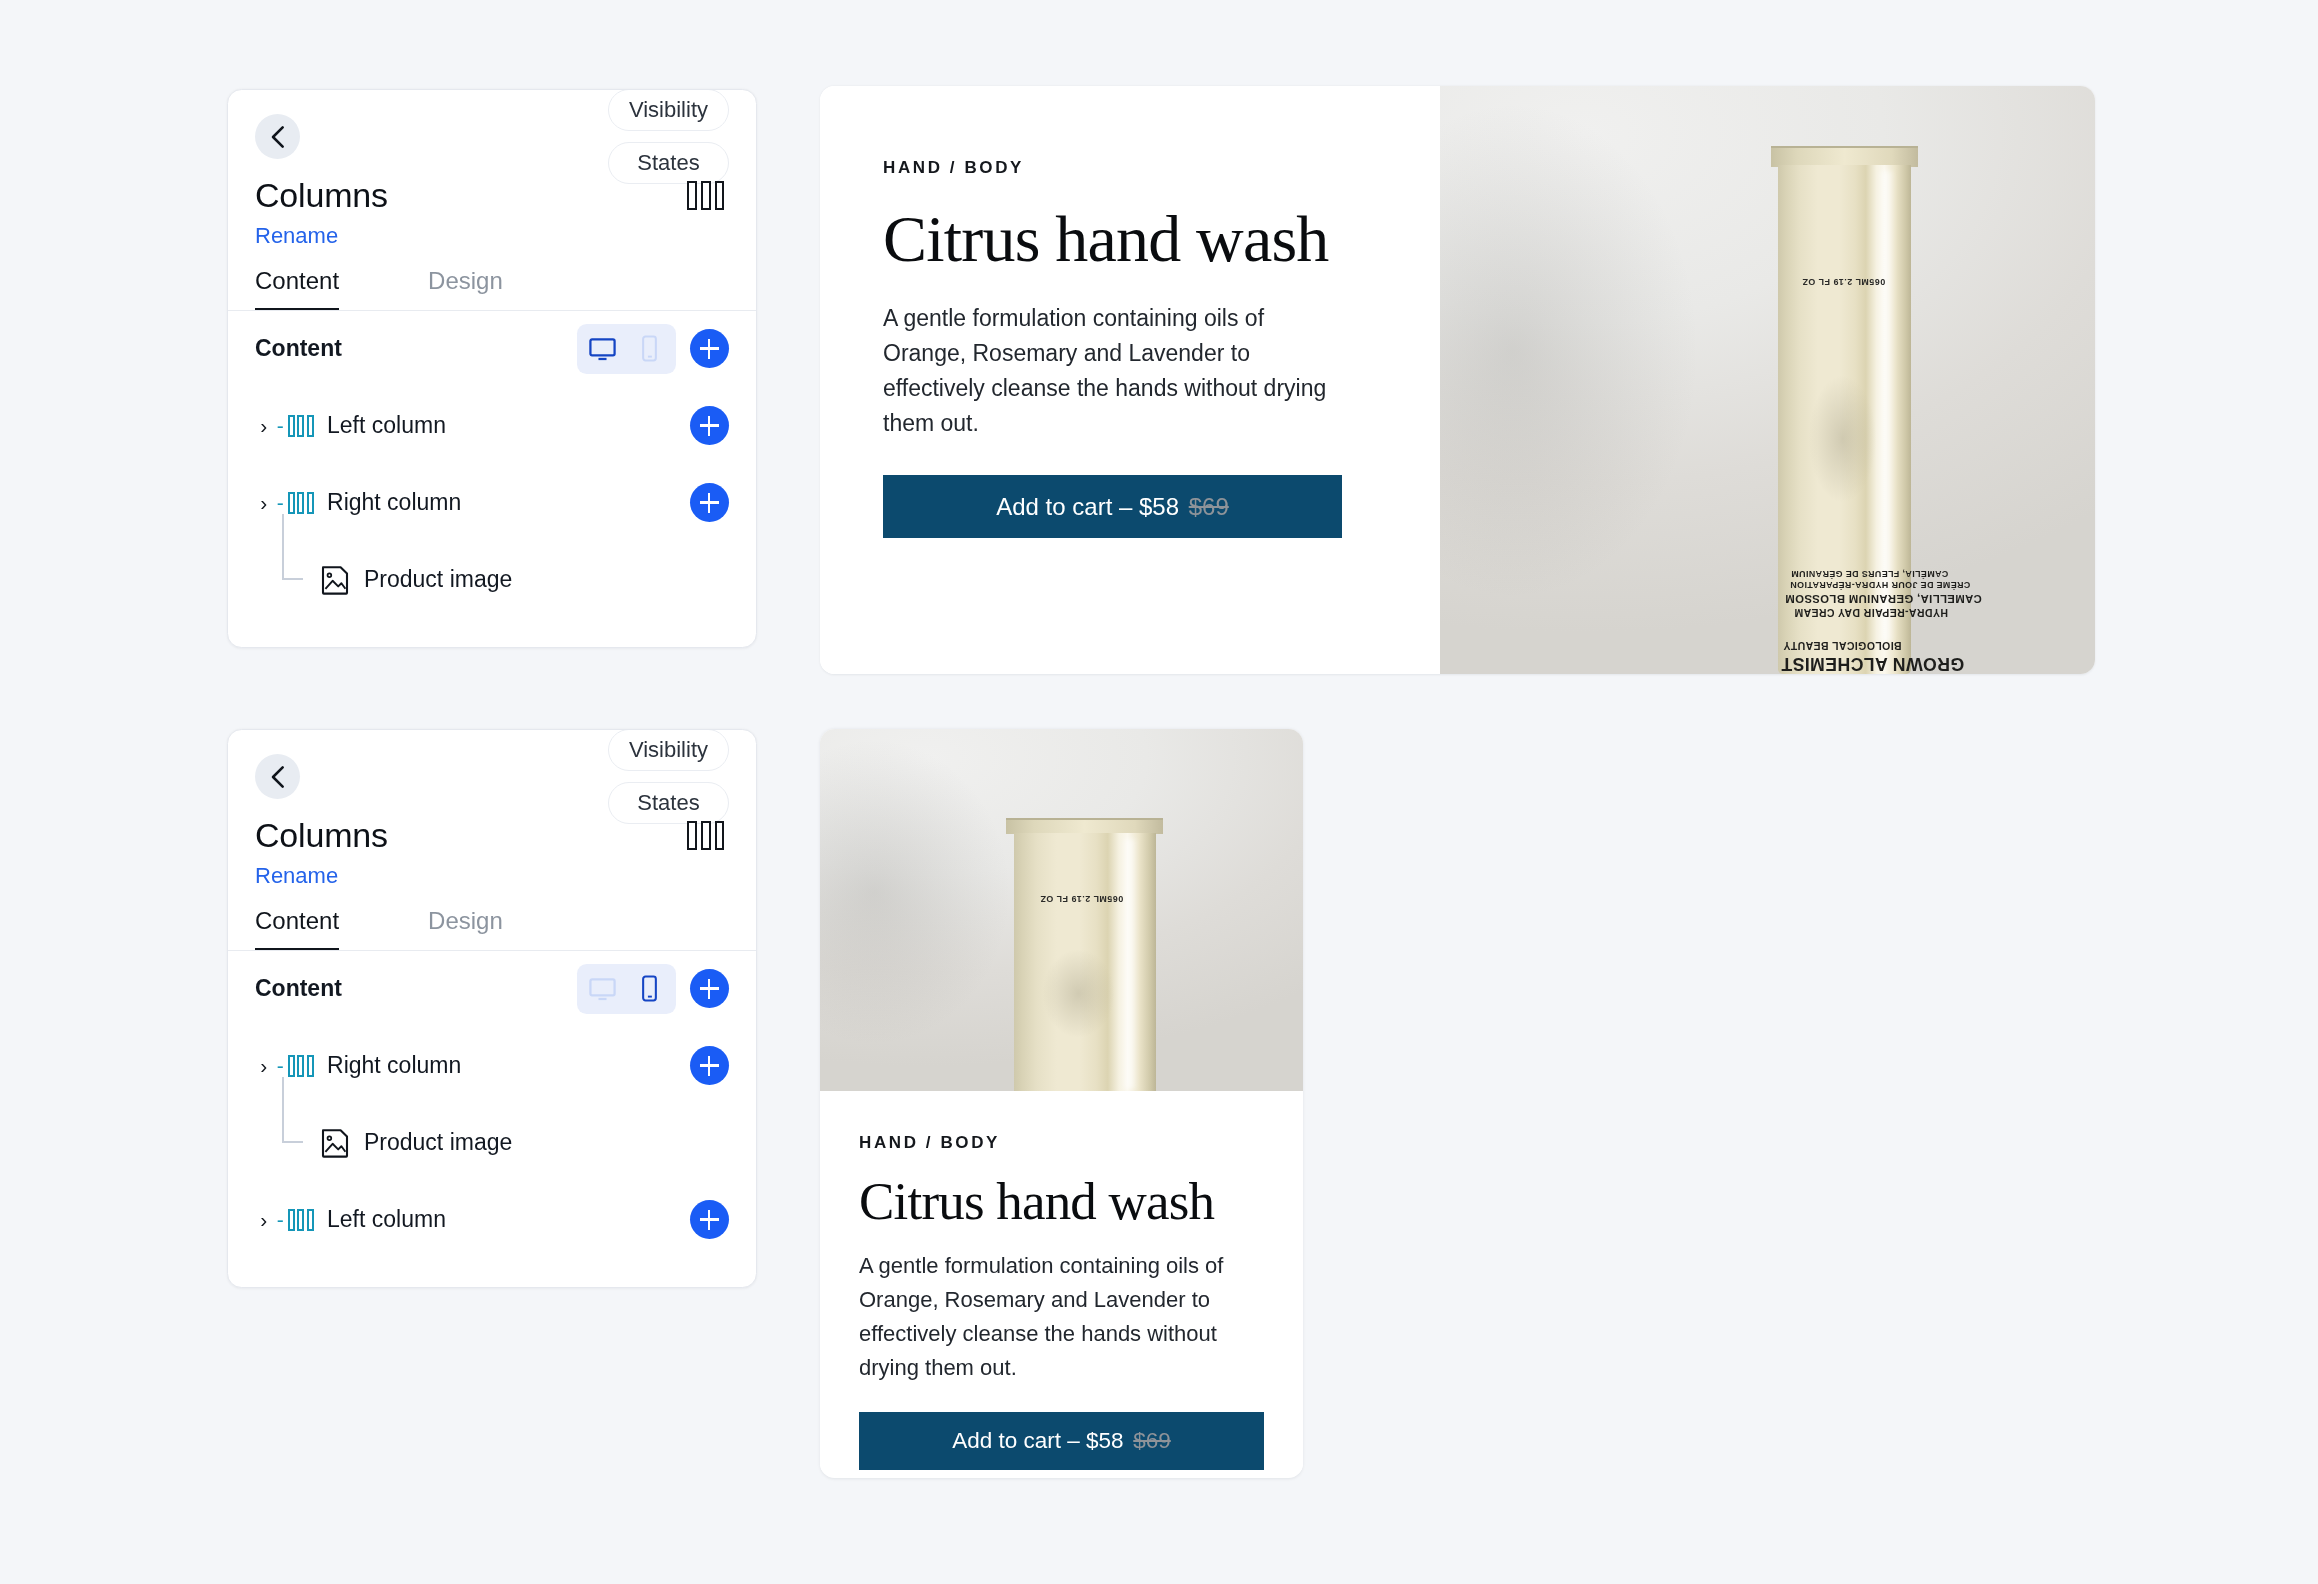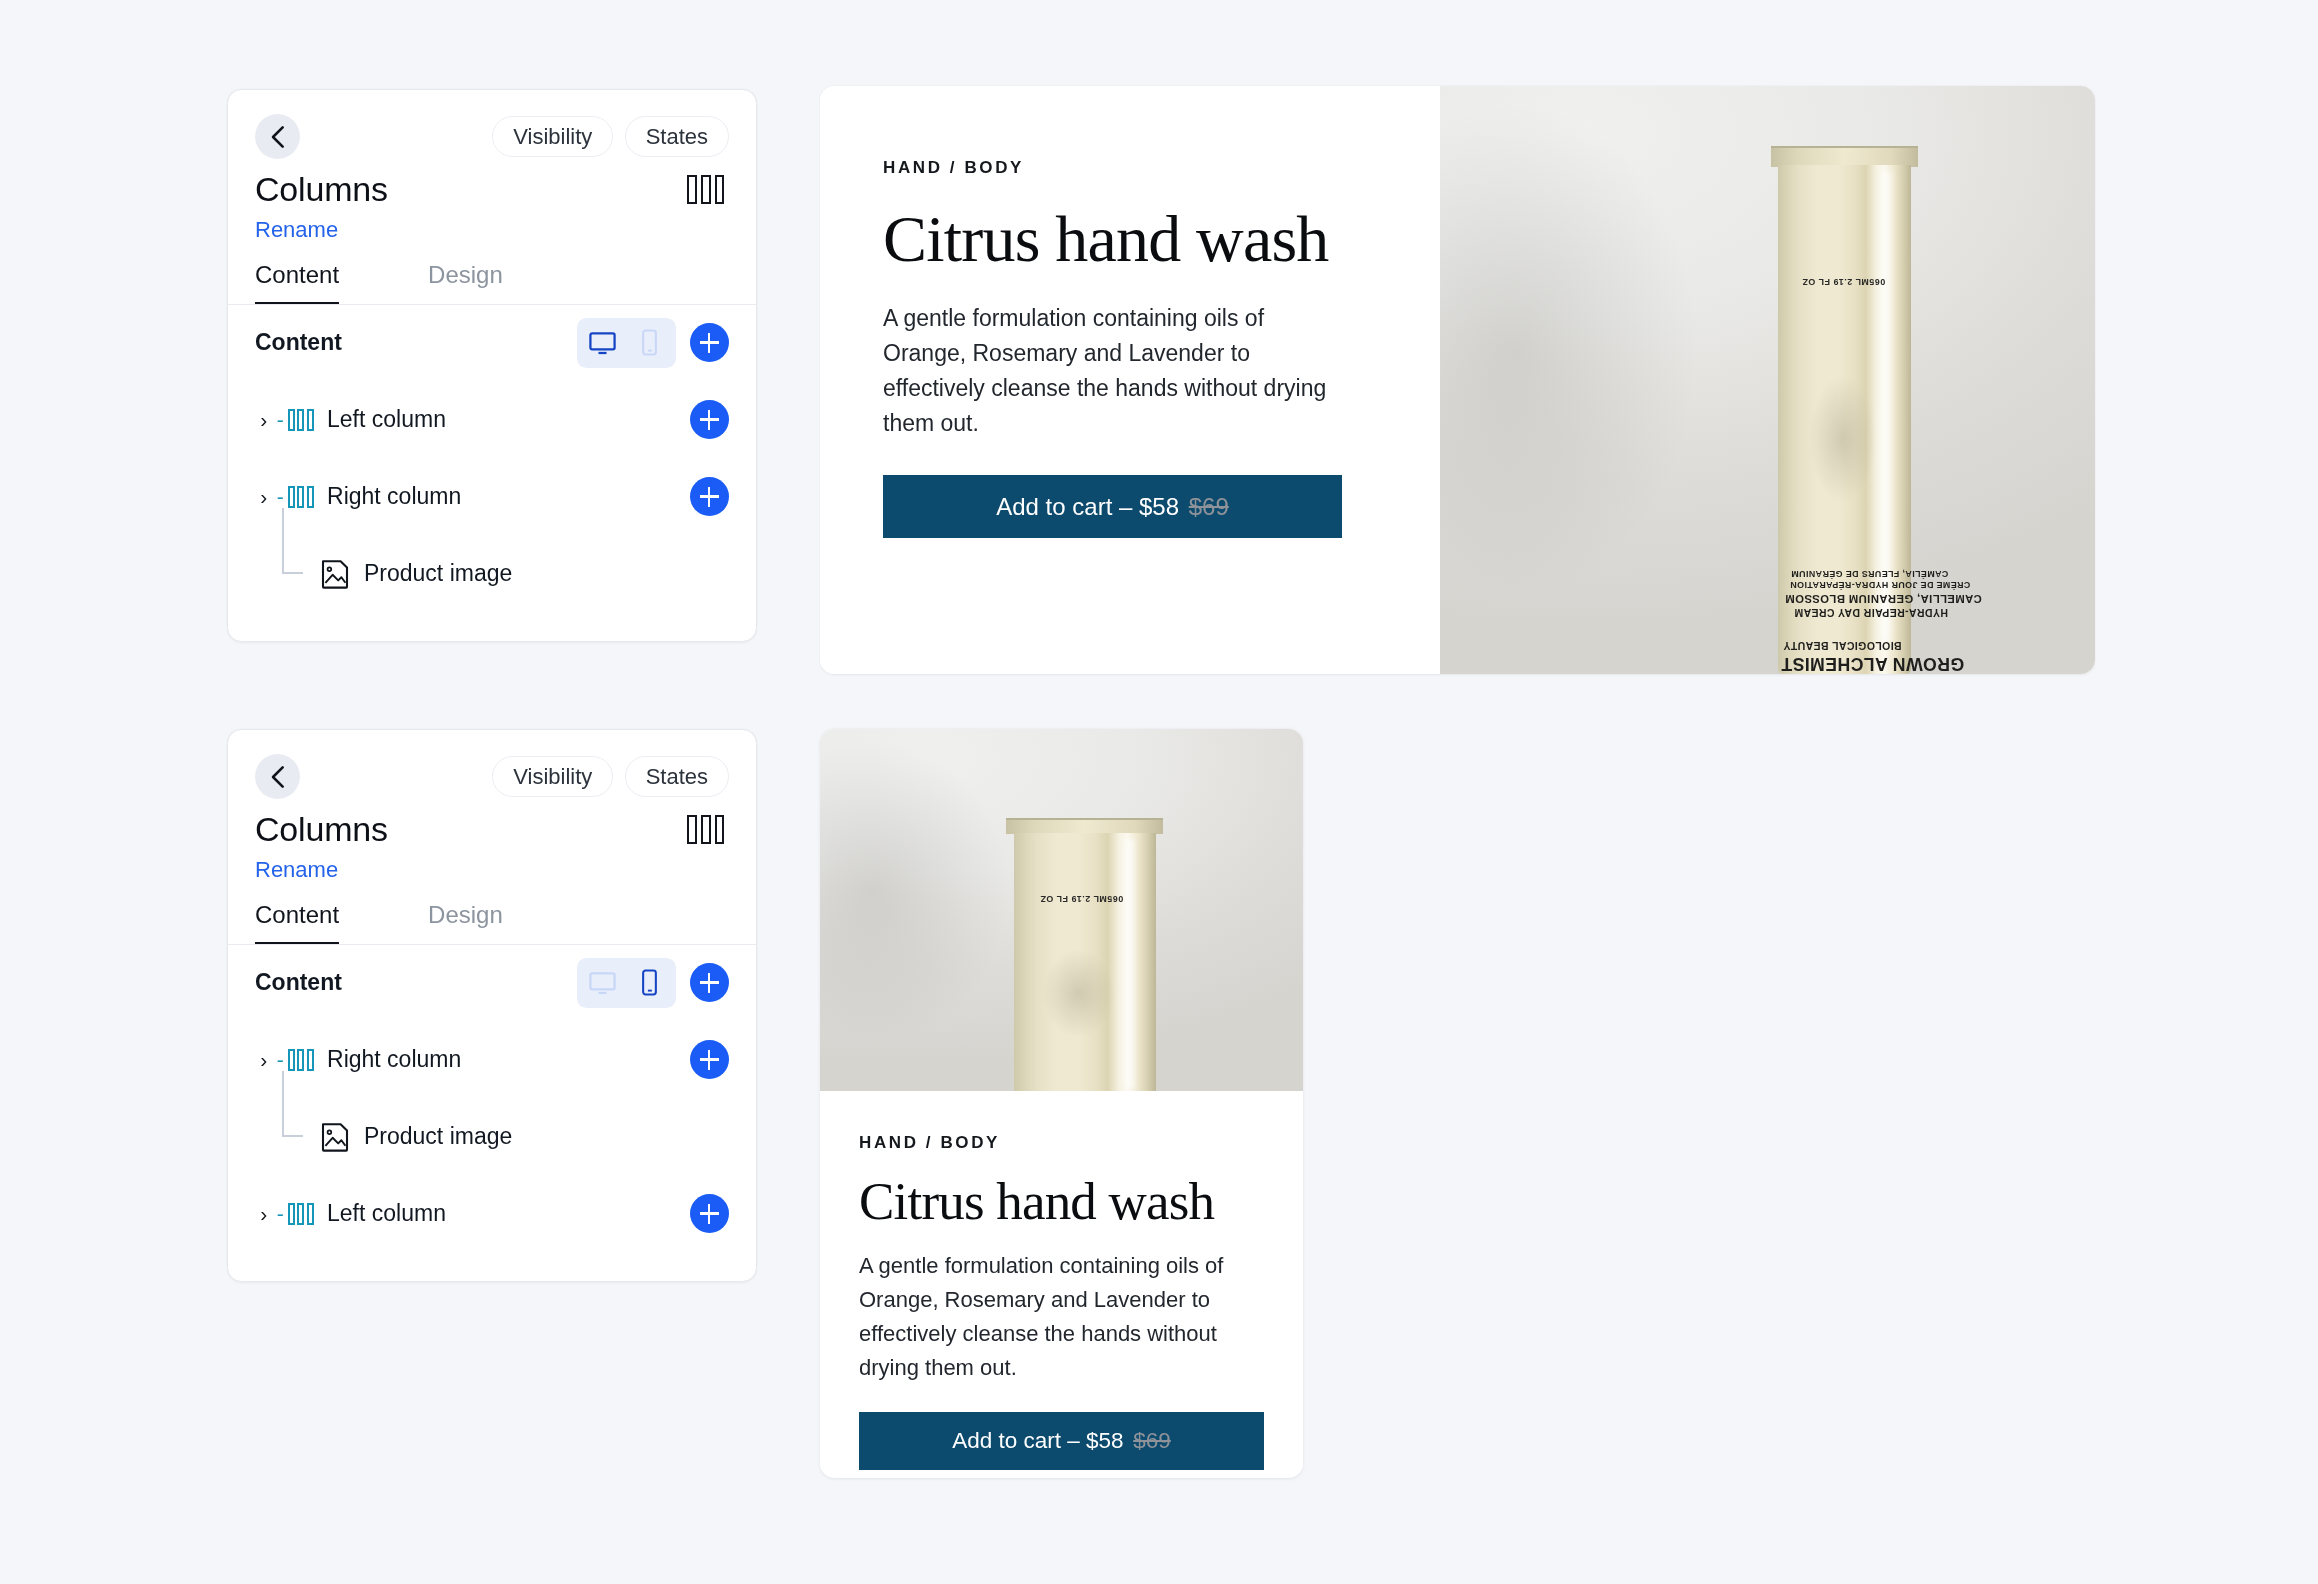--- a/index.html
+++ b/index.html
@@ -23,35 +23,35 @@
   }
   .panel-head { padding: 24px 27px 0 27px; }
   .head-row { display: flex; align-items: center; justify-content: space-between; height: 45px; }
   .back-btn {
     width: 45px; height: 45px; border-radius: 50%;
     background: #e8ecf2;
     display: flex; align-items: center; justify-content: center;
     cursor: pointer; border: none;
   }
   .back-btn svg { display:block; }
-  .head-pills { display: flex; gap: 11.3px; }
+  .head-pills { display: flex; gap: 11.3px; flex-direction: column; }
   .pill {
     border: 0.8px solid #eaedf2;
     border-radius: 804px;
     padding: 8.9px 20px;
     font-size: 22px;
     color: #2c333d;
     background: #fff;
     line-height: 1;
     cursor: pointer;
     white-space: nowrap;
   }
   .title-row {
     display: flex; align-items: center; justify-content: space-between;
-    margin-top: 11px;
+    margin-top: 17px;
   }
   .panel-title { font-size: 34px; font-weight: 400; color: #0d1117; letter-spacing: -0.2px; }
   .cols-glyph { display: flex; gap: 4px; align-items: flex-end; padding-right: 4.8px; }
   .cols-glyph i {
     display: block; width: 9.7px; height: 29px;
     border: 2.4px solid #12161c; background: #fff;
   }
   .rename {
     margin-top: 8px; font-size: 22px; color: #2463ea; cursor: pointer; display:inline-block;
   }

